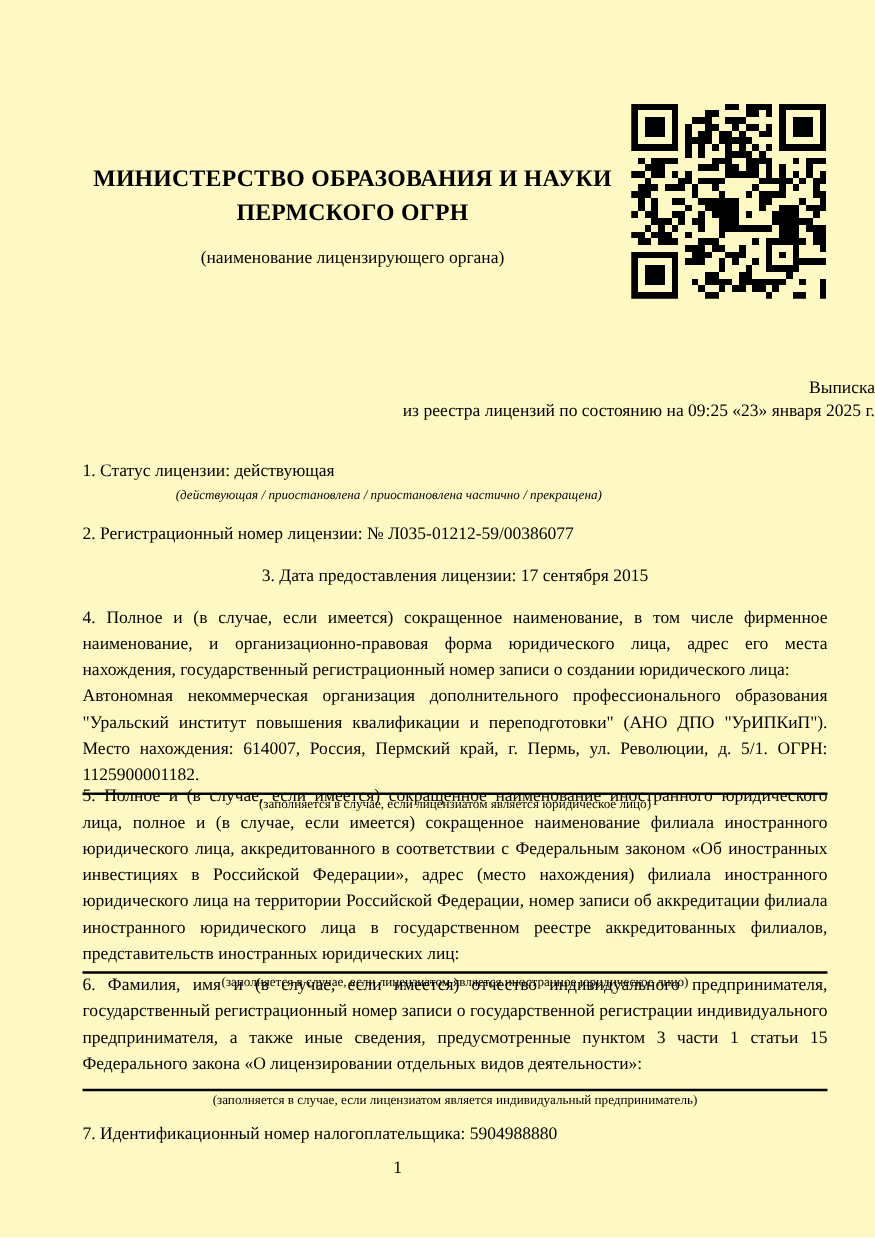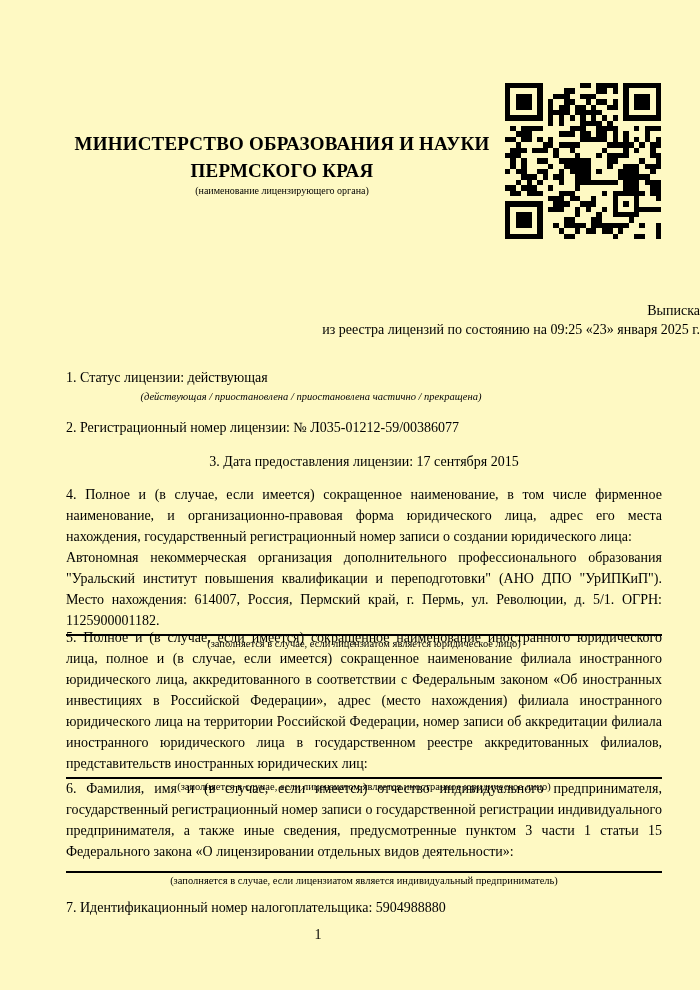--- a/index.html
+++ b/index.html
@@ -7,21 +7,21 @@
     position:relative;
     width:700px;height:990px;
     background:#fef9c3;color:#000;
     font-family:"Liberation Serif", serif;
     overflow:hidden;
     padding-left:28px;
   }
   
   .ministry{position:absolute;left:66px;top:130px;width:432px;text-align:center;}
   .ministry-line{font-weight:bold;font-size:19px;line-height:27px;letter-spacing:.2px;}
-  .ministry-note{font-size:10px;line-height:13px;margin-top:0;}
+  .ministry-note{font-size:14px;line-height:13px;margin-top:16px;}
   
   .qr{position:absolute;left:505px;top:83px;width:156px;height:156px;}
   .qr svg{display:block;width:156px;height:156px;shape-rendering:crispEdges;}
   
   .doctitle{position:absolute;left:34px;top:301px;width:666px;text-align:right;font-size:14px;line-height:19px;}
   
   .s{position:absolute;left:66px;width:596px;font-size:14px;line-height:21px;}
   .para{margin:0;text-align:justify;}
   .line-note{font-size:10.5px;line-height:14px;text-align:center;margin:1px 0 0 0;}
   .rule{height:0;border-top:2px solid #000;margin-top:3px;}
@@ -36,21 +36,21 @@
   .s-item7{top:897px;}
   .pagenum{position:absolute;top:926px;left:0;width:636px;text-align:center;font-size:14px;line-height:18px;}
 </style>
 </head>
 <body>
 
 <div class="page">
 
   <div class="ministry">
     <div class="ministry-line">МИНИСТЕРСТВО ОБРАЗОВАНИЯ И НАУКИ</div>
-    <div class="ministry-line">ПЕРМСКОГО КРАЯ</div>
+    <div class="ministry-line">ПЕРМСКОГО ОГРН</div>
     <div class="ministry-note">(наименование лицензирующего органа)</div>
   </div>
 
   <div class="qr" id="qr">
       <svg viewBox="0 0 29 29" xmlns="http://www.w3.org/2000/svg" fill="#000">
         <rect x="0" y="0" width="1" height="1"></rect>
         <rect x="1" y="0" width="1" height="1"></rect>
         <rect x="2" y="0" width="1" height="1"></rect>
         <rect x="3" y="0" width="1" height="1"></rect>
         <rect x="4" y="0" width="1" height="1"></rect>

